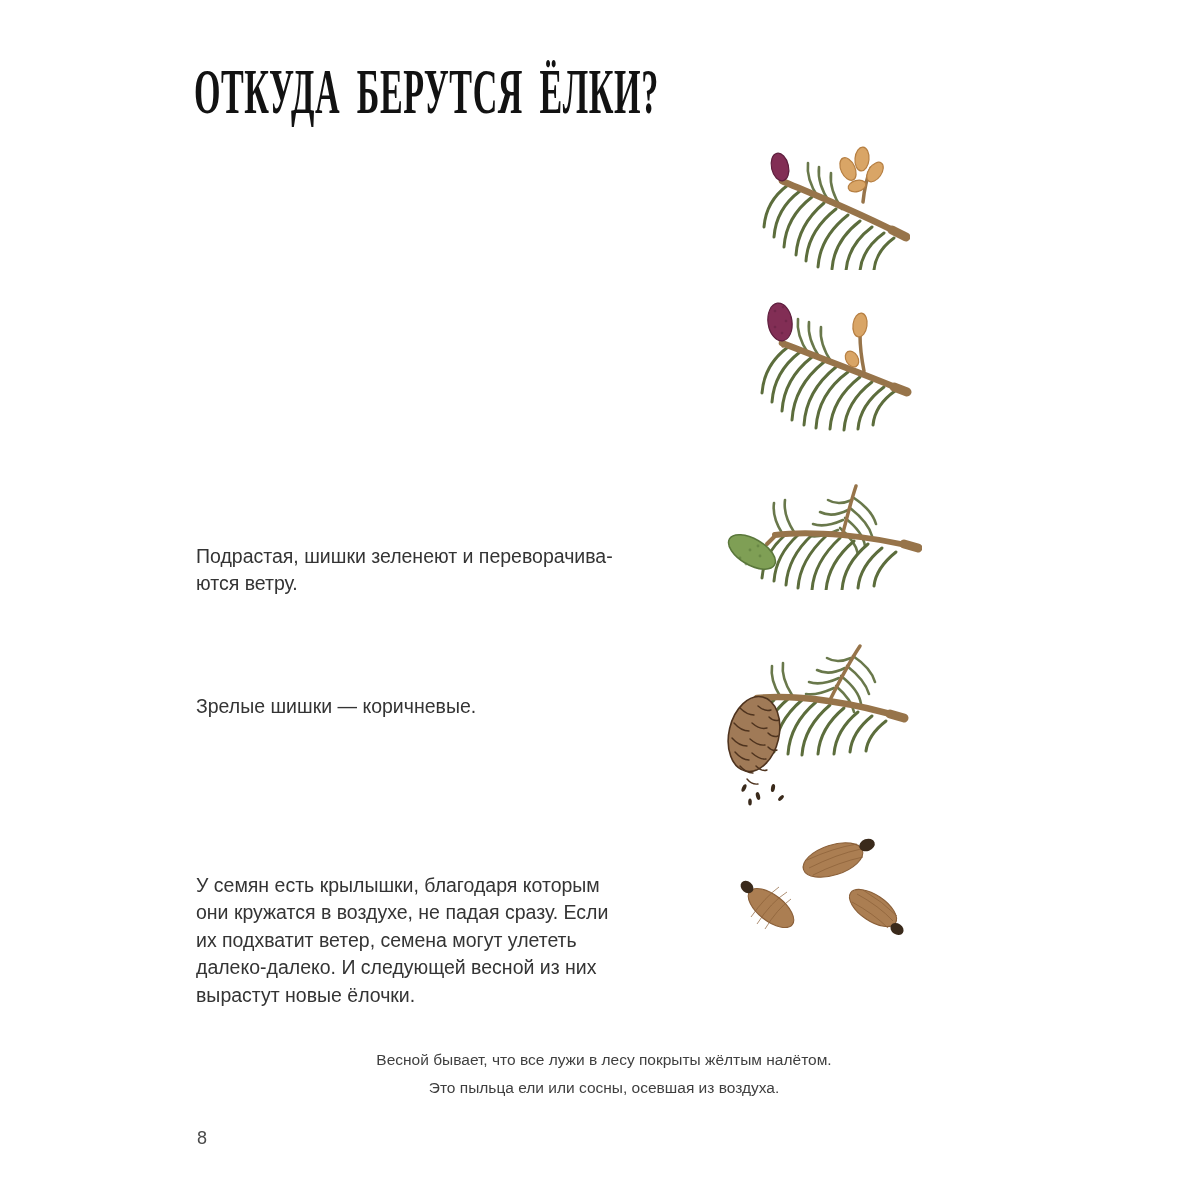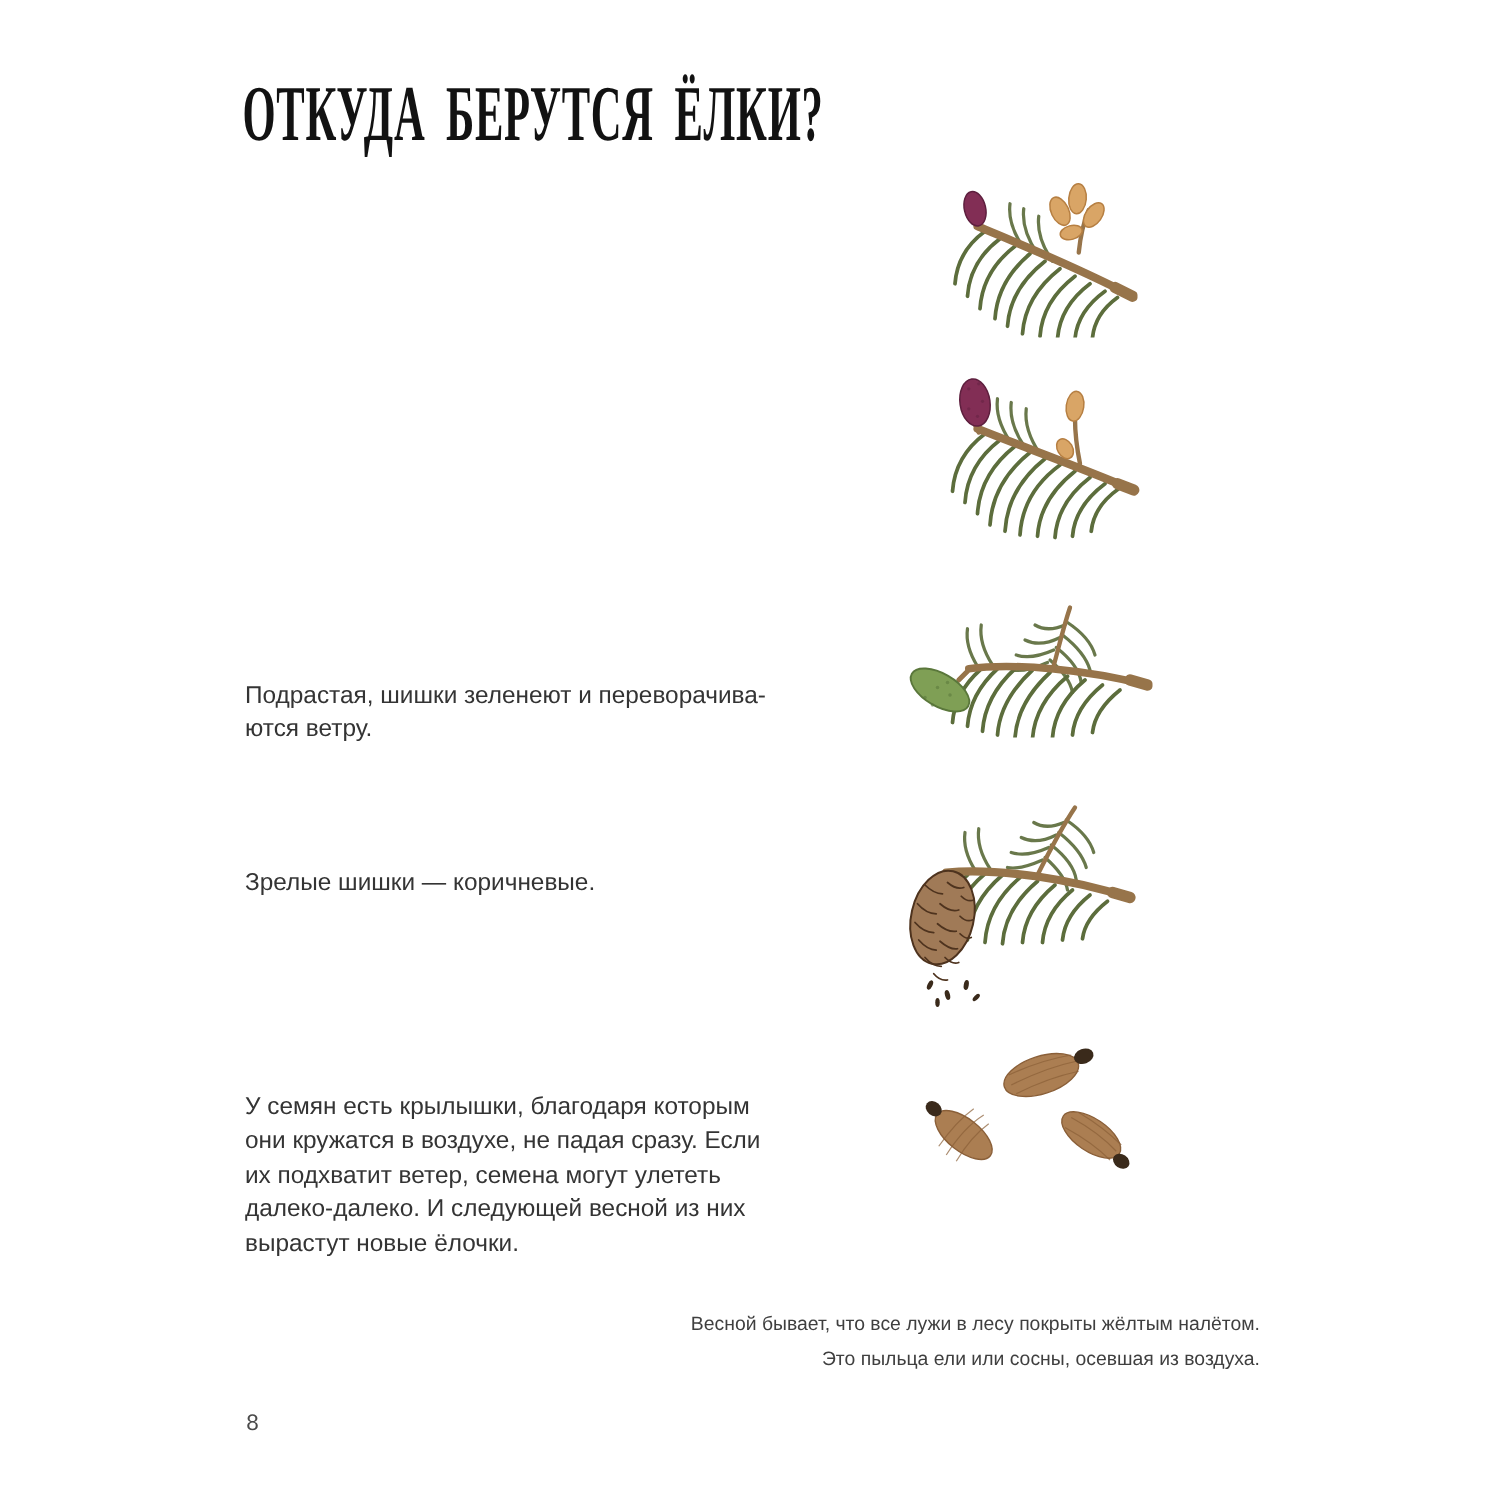--- a/index.html
+++ b/index.html
@@ -24,21 +24,21 @@
     font-size:19.5px; line-height:27.4px;
     color:var(--text,#343434); white-space:pre-line;
   }
   .p1 { top:157px; }
   .p2 { top:308px; }
   .p3 { top:543px; }
   .p4 { top:693px; }
   .p5 { top:844px;margin-top:28px; }
   .footnote {
     position:absolute; left:200px; top:1046px; width:808px;
-    text-align:right; font-size:15.5px; line-height:28px;
+    text-align:center; font-size:15.5px; line-height:28px;
     color:#3f3f3f; white-space:pre-line;
   }
   .page-number {
     position:absolute; left:197px; top:1128px;
     font-size:18px; color:#4a4a4a;
   }
   .illus { position:absolute; }
   .needle { fill:none; stroke:var(--needle-green,#5c6d3c); stroke-width:3; stroke-linecap:round; }
   .needle2 { fill:none; stroke:var(--needle-green,#5c6d3c); stroke-width:2.6; stroke-linecap:round; opacity:.92; }
   .branch { fill:none; stroke:var(--branch-brown,#97744a); stroke-linecap:round; }

